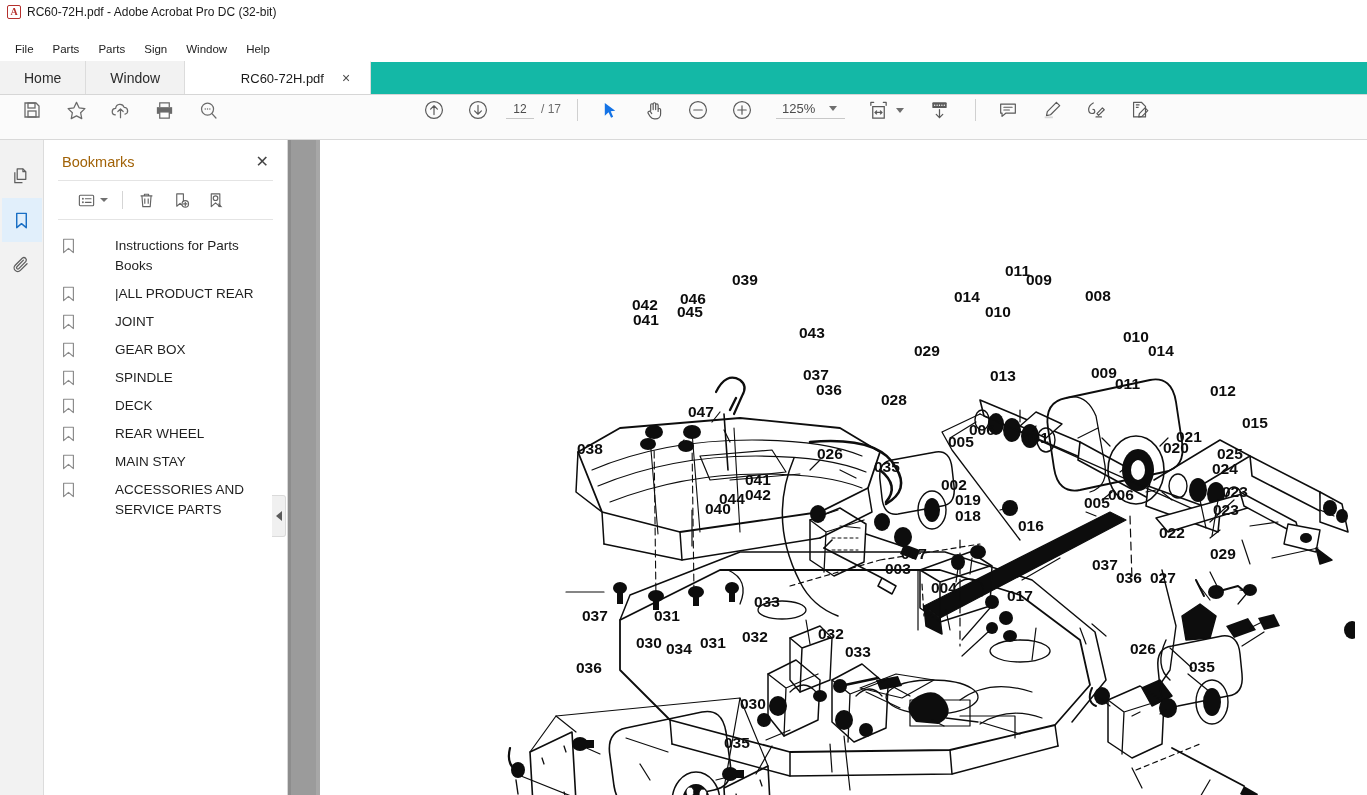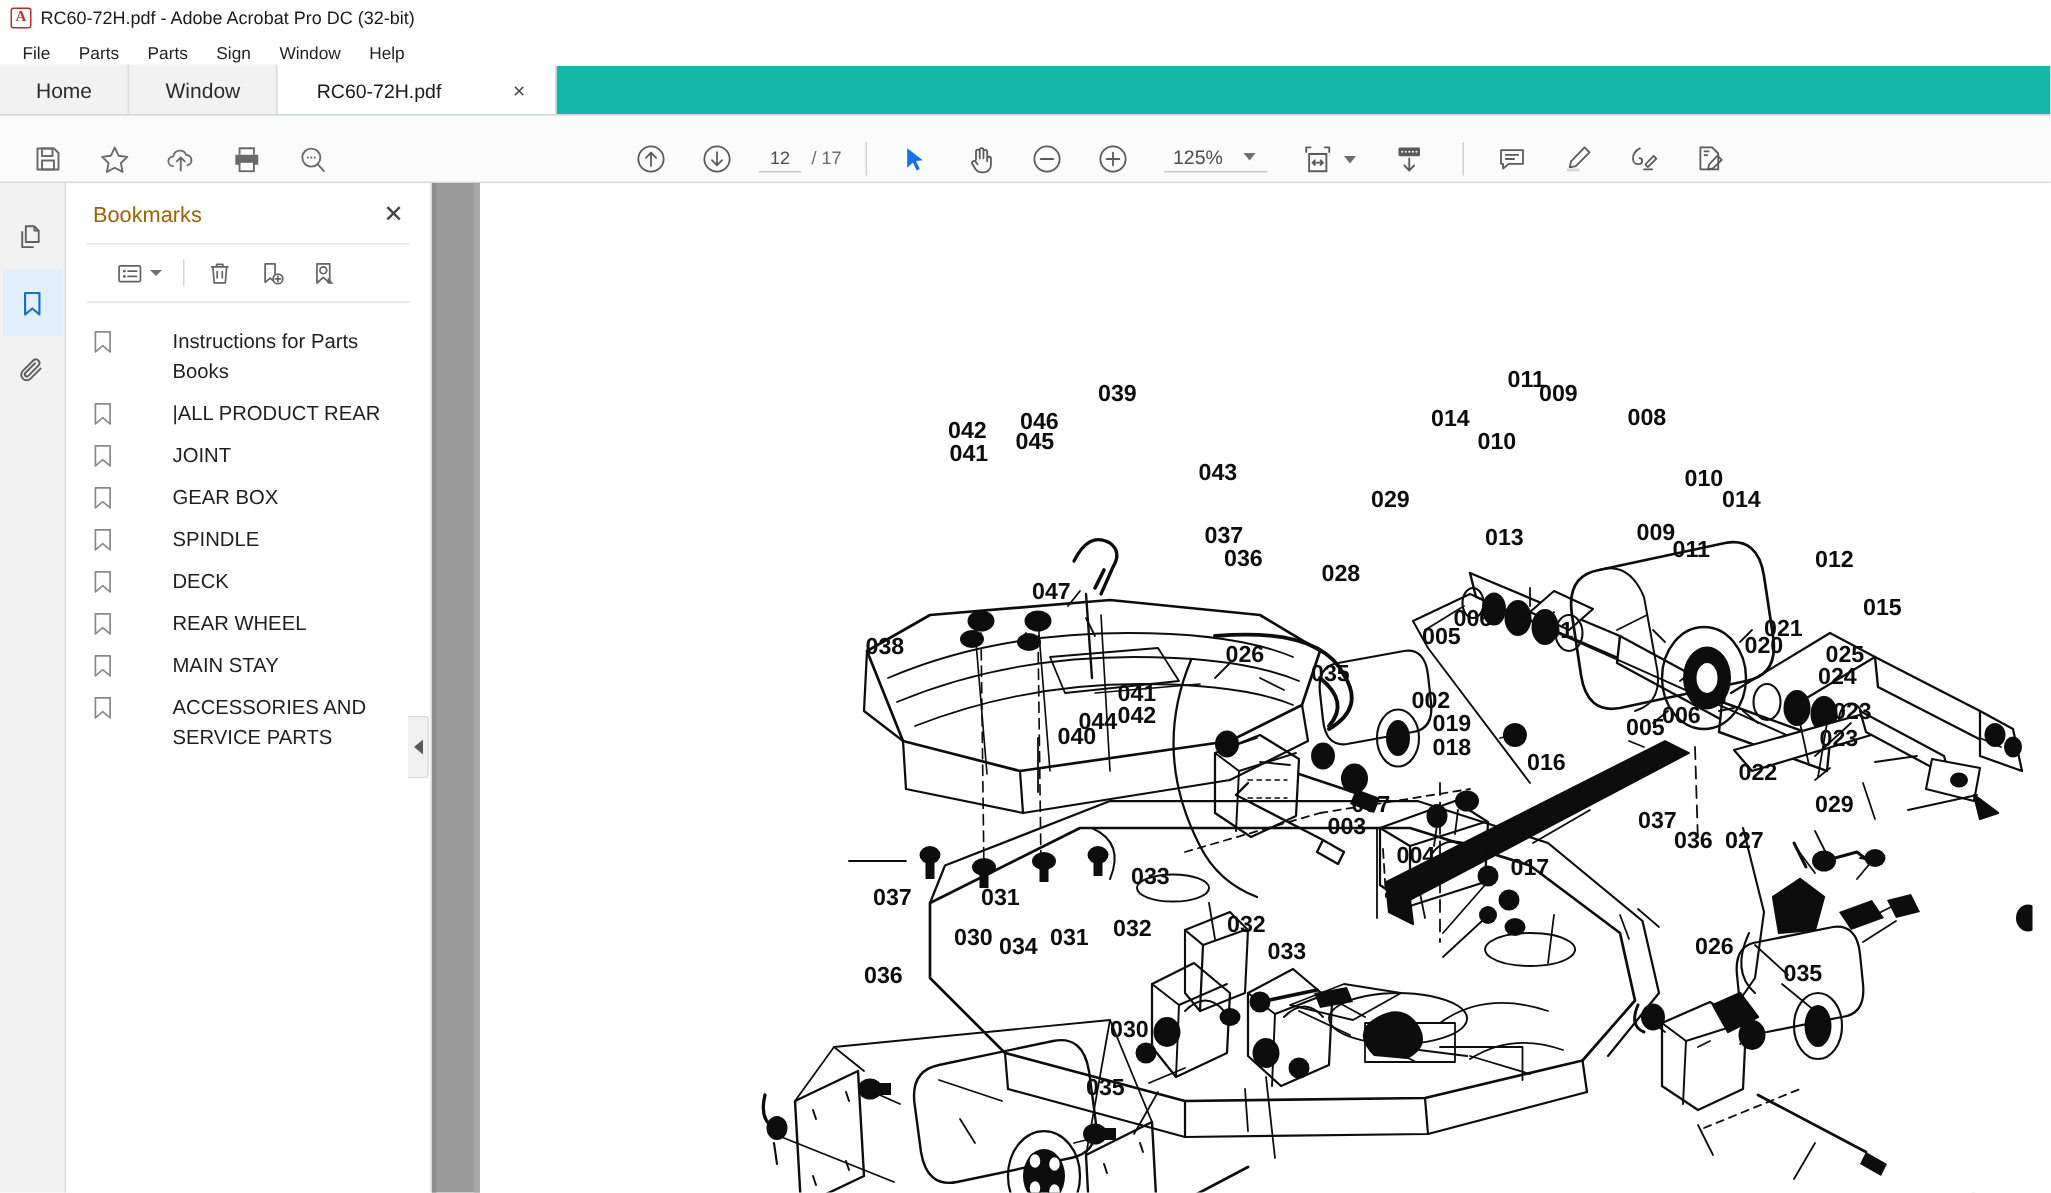--- a/index.html
+++ b/index.html
@@ -37,22 +37,23 @@
     font-size: 12px;
     color: #1a1a1a;
     white-space: nowrap;
   }
 
   
   #menubar {
     height: 21px;
     background: #ffffff;
     display: flex;
-    align-items: flex-end;
+    align-items: flex-start;
     padding-left: 6px;
+    margin-top: 18px;
   }
   .menu-item {
     font-size: 11.5px;
     color: #222;
     padding: 2px 10px 2px 9px;
     cursor: default;
   }
 
   
   #tabstrip {
@@ -78,40 +79,40 @@
     height: 33px;
     display: flex;
     align-items: center;
     padding: 0 14px 0 26px;
     font-size: 13px;
     color: #1a1a1a;
     background: #ffffff;
     border-right: 1px solid #dcdcdc;
     border-top: 1px solid #ffffff;
     min-width: 186px;
-    justify-content: space-between;
+    justify-content: flex-end;
     cursor: default;
   }
   .doc-tab .label { white-space: nowrap; }
   .tab-close {
     font-size: 14px;
     color: #4a4a4a;
     padding: 0 6px;
     margin-left: 12px;
     cursor: default;
     line-height: 1;
   }
 
   
   #toolbar {
     height: 45px;
     background: #fbfbfb;
     border-bottom: 1px solid #d9d9d9;
     display: flex;
-    align-items: flex-end;
+    align-items: flex-start;
     position: relative;
   }
   .tb-left { display: flex; align-items: center; padding-left: 10px; }
   .tb-center {
     position: absolute;
     left: 412px;
     display: flex;
     align-items: center;
   }
   .tb-btn {

